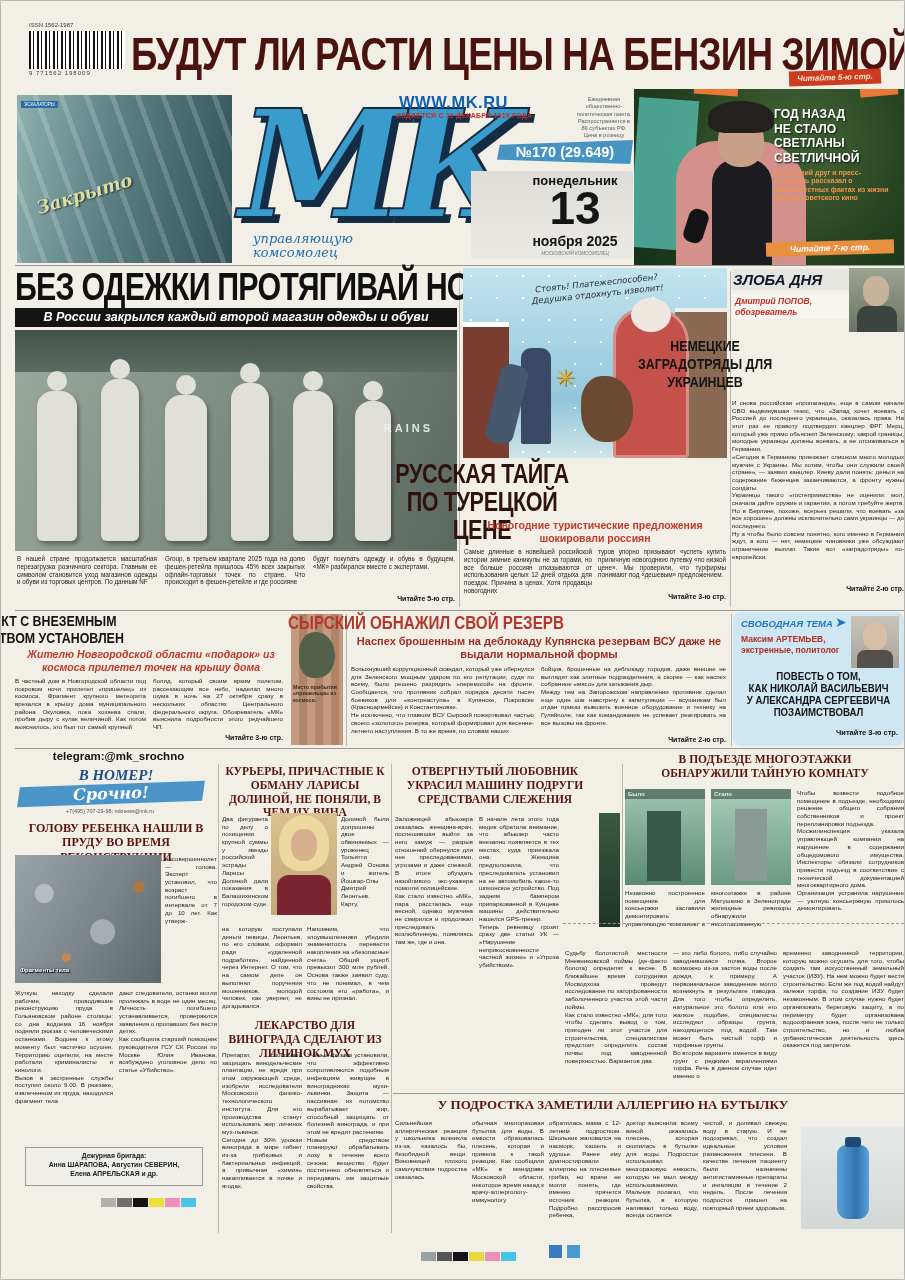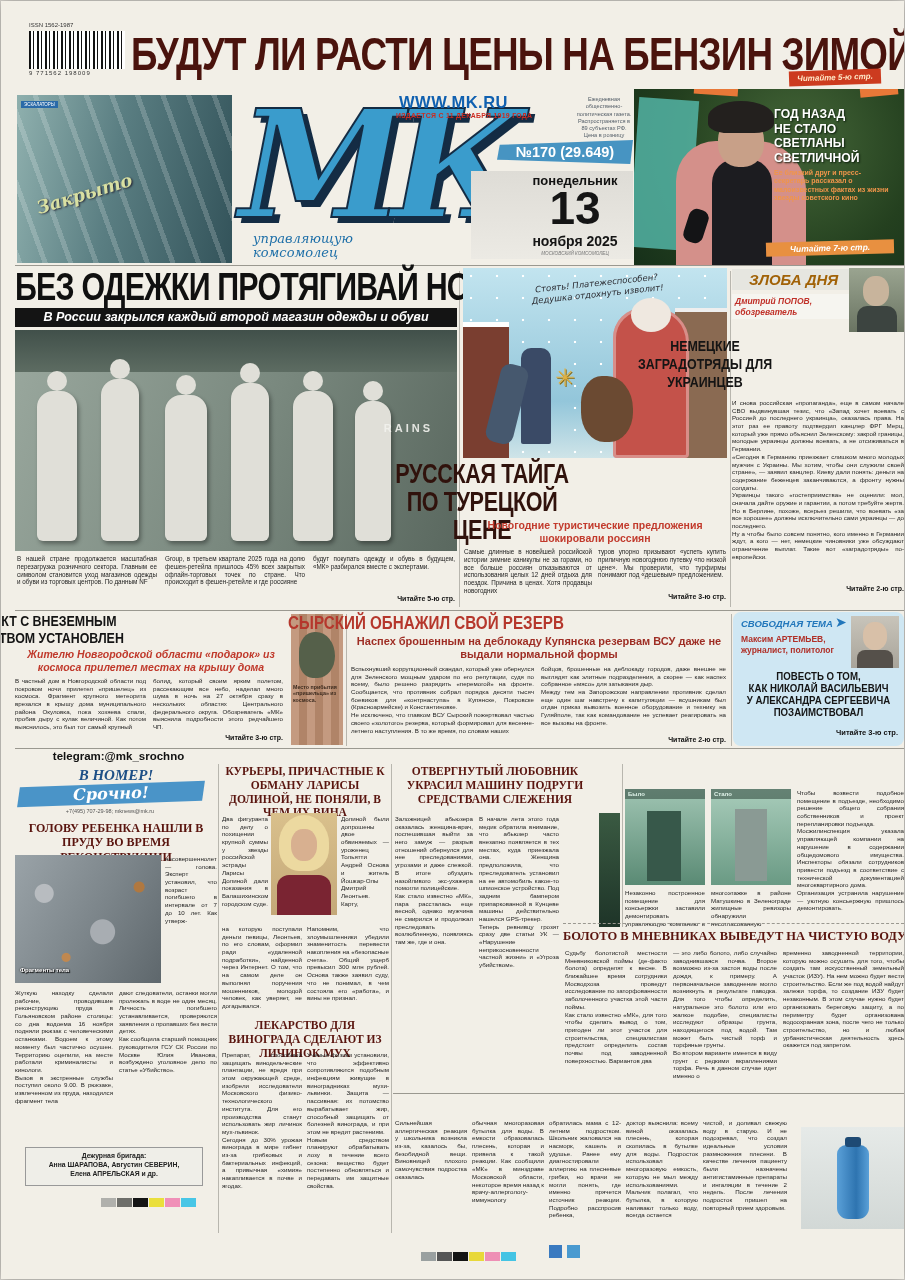--- a/index.html
+++ b/index.html
@@ -116,21 +116,21 @@
 Дедушка отдохнуть изволит!</div>
   </div>
   <div class="ab pre cxc" style="left:462px;top:459px;width:264px;font:bold 27px/28px 'Liberation Sans',sans-serif;color:#30120c;letter-spacing:-.5px">РУССКАЯ ТАЙГА
 ПО ТУРЕЦКОЙ ЦЕНЕ</div>
   <div class="ab" style="left:462px;top:518px;width:264px;font:bold 10.5px/1.2 'Liberation Sans',sans-serif;color:#c23a2c;text-align:center">Новогодние туристические предложения шокировали россиян</div>
   <div class="ab bt" style="left:463px;top:547px;width:128px;height:56px">Самые длинные в новейшей российской истории зимние каникулы не за горами, но все больше россиян отказываются от использования целых 12 дней отдыха для поездок. Причина в ценах. Хотя продавцы новогодних</div>
   <div class="ab bt" style="left:597px;top:547px;width:128px;height:44px">туров упорно призывают «успеть купить приличную новогоднюю путевку «по низкой цене». Мы проверили, что турфирмы понимают под «дешевым» предложением.</div>
   <div class="ab ref" style="left:640px;top:592px;width:85px">Читайте 3-ю стр.</div>
 
   <div class="ab" style="left:731px;top:268px;width:118px;height:21px;background:#e6e6e0">
-    <div style="font:bold italic 15px/21px 'Liberation Sans',sans-serif;color:#a16207;padding-left:17px">ЗЛОБА ДНЯ</div>
+    <div style="font:bold italic 15px/21px 'Liberation Sans',sans-serif;color:#0f172a;padding-left:1px">ЗЛОБА ДНЯ</div>
   </div>
   <div class="ab pre" style="left:731px;top:293px;width:114px;font:bold italic 8.5px/1.25 'Liberation Sans',sans-serif;color:#c03028;background:#f6f5f0;padding:2px 3px">Дмитрий ПОПОВ,
 обозреватель</div>
   <div class="ab photo" style="left:848px;top:267px;width:55px;height:64px;background:linear-gradient(#9aa490,#6a7462)">
     <div class="ab" style="left:14px;top:8px;width:26px;height:30px;background:#c8b49c;border-radius:45%"></div>
     <div class="ab" style="left:8px;top:38px;width:40px;height:26px;background:#3c4440;border-radius:10px 10px 0 0"></div>
   </div>
   <div class="ab cxc" style="left:731px;top:336px;width:172px;font:bold 15.5px/18px 'Liberation Sans',sans-serif;color:#141414">НЕМЕЦКИЕ ЗАГРАДОТРЯДЫ ДЛЯ УКРАИНЦЕВ</div>
   <div class="ab bt" style="left:731px;top:398px;width:172px;height:184px;font-size:6.2px">И снова российская «пропаганда», еще в самом начале СВО выдвинувшая тезис, что «Запад хочет воевать с Россией до последнего украинца», оказалась права. На этот раз ее правоту подтвердил канцлер ФРГ Мерц, который уже прямо объяснил Зеленскому: закрой границы, молодые украинцы должны воевать, а не отсиживаться в Германии.
 «Сегодня в Германию приезжает слишком много молодых мужчин с Украины. Мы хотим, чтобы они служили своей стране», — заявил канцлер. Киеву дали понять: деньги на содержание беженцев заканчиваются, а фронту нужны солдаты.
@@ -138,42 +138,42 @@
 Ну а чтобы было совсем понятно, кого именно в Германии ждут, а кого — нет, немецкие чиновники уже обсуждают ограничение выплат. Такие вот «заградотряды» по-европейски.</div>
   <div class="ab ref" style="left:818px;top:584px;width:85px">Читайте 2-ю стр.</div>
 
   <div class="ab rule" style="left:14px;top:609px;width:889px"></div>
 
   <div class="ab vrule" style="left:345px;top:613px;height:132px"></div>
   <div class="ab vrule" style="left:730px;top:613px;height:132px"></div>
 
   <div class="ab pre cxc" style="left:14px;top:612px;width:272px;font:bold 15.5px/16.5px 'Liberation Sans',sans-serif;color:#141414">КОНТАКТ С ВНЕЗЕМНЫМ
 ВЕЩЕСТВОМ УСТАНОВЛЕН</div>
-  <div class="ab" style="left:14px;top:647px;width:272px;font:bold italic 10.5px/1.2 'Liberation Sans',sans-serif;color:#c0392b;text-align:center">Жителю Новгородской области «подарок» из космоса прилетел местах на крышу дома</div>
+  <div class="ab" style="left:14px;top:647px;width:272px;font:bold italic 10.5px/1.2 'Liberation Sans',sans-serif;color:#c0392b;text-align:center">Жителю Новгородской области «подарок» из космоса прилетел точек на крышу дома</div>
   <div class="ab bt bts" style="left:14px;top:676px;width:131px;height:68px">В частный дом в Новгородской области под покровом ночи прилетел «пришелец» из космоса. Фрагмент крупного метеорита врезался в крышу дома муниципального района Окуловка, пока хозяева спали, пробив дыру с кулак величиной. Как потом выяснилось, это был тот самый крупный</div>
   <div class="ab bt bts" style="left:152px;top:676px;width:130px;height:56px">болид, который своим ярким полетом, рассекающим все небо, наделал много шума в ночь на 27 октября сразу в нескольких областях Центрального федерального округа. Обозреватель «МК» выяснила подробности этого редчайшего ЧП.</div>
   <div class="ab ref" style="left:198px;top:733px;width:84px">Читайте 3-ю стр.</div>
   <div class="ab photo" style="left:290px;top:613px;width:52px;height:131px;background:repeating-linear-gradient(90deg,#c49a80 0 8px,#b08468 8px 16px)">
     <div class="ab" style="left:8px;top:18px;width:36px;height:46px;background:#55604a;border-radius:45% 55% 50% 40%"></div>
     <div class="ab" style="left:2px;top:70px;width:48px;font:bold 5.3px/1.2 'Liberation Sans',sans-serif;color:#3b2a1e">Место прибытия «пришельца» из космоса.</div>
   </div>
 
   <div class="ab cxc" style="left:349px;top:611px;width:378px;font:bold 19px/21px 'Liberation Sans',sans-serif;color:#b5372c">СЫРСКИЙ ОБНАЖИЛ СВОЙ РЕЗЕРВ</div>
   <div class="ab" style="left:349px;top:634px;width:378px;font:bold 11px/1.2 'Liberation Sans',sans-serif;color:#9e2d24;text-align:center">Наспех брошенным на деблокаду Купянска резервам ВСУ даже не выдали нормальной формы</div>
   <div class="ab bt bts" style="left:350px;top:664px;width:183px;height:80px">Вспыхнувший коррупционный скандал, который уже обернулся для Зеленского мощным ударом по его репутации, судя по всему, было решено разрядить «перемогой» на фронте. Сообщается, что противник собрал порядка десяти тысяч боевиков для «контрнаступа» в Купянске, Покровске (Красноармейске) и Константиновке.
 Не исключено, что главком ВСУ Сырский пожертвовал частью своего «золотого» резерва, который формировал для весенне-летнего наступления. В то же время, по словам наших</div>
   <div class="ab bt bts" style="left:540px;top:664px;width:185px;height:70px">бойцов, брошенные на деблокаду городов, даже внешне не выглядят как элитные подразделения, а скорее — как наспех собранное «мясо» для затыкания дыр.
 Между тем на Запорожском направлении противник сделал еще один шаг навстречу к капитуляции — всушникам был отдан приказ вывозить военное оборудование и технику на Гуляйполе, так как командование не успевает реагировать на все вызовы на фронте.</div>
   <div class="ab ref" style="left:640px;top:735px;width:85px">Читайте 2-ю стр.</div>
 
   <div class="ab" style="left:732px;top:611px;width:171px;height:134px;background:#cfe7f3;border-radius:8px">
     <div class="ab" style="left:8px;top:6px;font:bold italic 9.5px 'Liberation Sans',sans-serif;color:#2277bb">СВОБОДНАЯ ТЕМА</div>
     <div class="ab" style="left:102px;top:2px;font-size:14px;color:#2277bb">➤</div>
     <div class="ab pre" style="left:8px;top:22px;width:104px;font:bold 8.5px/1.25 'Liberation Sans',sans-serif;color:#b03028">Максим АРТЕМЬЕВ,
-журналист, политолог</div>
+экстренные, политолог</div>
     <div class="ab photo" style="left:118px;top:4px;width:48px;height:52px;background:linear-gradient(#c8c4ba,#a8a49a)">
       <div class="ab" style="left:12px;top:6px;width:24px;height:28px;background:#d8c0a8;border-radius:45%"></div>
       <div class="ab" style="left:6px;top:34px;width:36px;height:18px;background:#55504a;border-radius:8px 8px 0 0"></div>
     </div>
     <div class="ab pre" style="left:4px;top:58px;width:163px;font:bold 10.5px/1.15 'Liberation Sans',sans-serif;color:#141414;text-align:center;transform:scaleX(.92)">ПОВЕСТЬ О ТОМ,
 КАК НИКОЛАЙ ВАСИЛЬЕВИЧ
 У АЛЕКСАНДРА СЕРГЕЕВИЧА
 ПОЗАИМСТВОВАЛ</div>
     <div class="ab ref" style="left:70px;top:116px;width:95px;font-size:7.5px">Читайте 3-ю стр.</div>
   </div>
@@ -224,43 +224,45 @@
   <div class="ab bt bts" style="left:306px;top:1050px;width:82px;height:180px">Ученые-физики установили, что эффективно сопротивляются подобным инфекциям живущие в виноградниках мухи-львинки. Защита — пассивная: их потомство вырабатывает жир, способный защищать от болезней винограда, и при этом не вредит растениям.
 Новым средством планируют обрабатывать лозу в течение всего сезона: вещество будет постепенно обновляться и передавать им защитные свойства.</div>
 
   <div class="ab sh" style="left:394px;top:764px;width:200px;font-size:11.5px">ОТВЕРГНУТЫЙ ЛЮБОВНИК УКРАСИЛ МАШИНУ ПОДРУГИ СРЕДСТВАМИ СЛЕЖЕНИЯ</div>
   <div class="ab photo" style="left:598px;top:812px;width:21px;height:114px;background:linear-gradient(#3a5a42,#1e3428)"></div>
   <div class="ab bt bts" style="left:394px;top:814px;width:78px;height:272px">Заложницей абьюзера оказалась женщина-врач, поспешившая выйти за него замуж — разрыв отношений обернулся для нее преследованиями, угрозами и даже слежкой. В итоге обуздать назойливого экс-ухажера помогли полицейские.
 Как стало известно «МК», пара рассталась еще весной, однако мужчина не смирился и продолжал преследовать возлюбленную, появляясь там же, где и она.</div>
   <div class="ab bt bts" style="left:478px;top:814px;width:80px;height:272px">В начале лета этого года медик обратила внимание, что абьюзер часто внезапно появляется в тех местах, куда приезжала она. Женщина предположила, что преследователь установил на ее автомобиль какое-то шпионское устройство. Под задним бампером припаркованной в Кунцеве машины действительно нашелся GPS-трекер.
 Теперь ревнивцу грозят сразу две статьи УК — «Нарушение неприкосновенности частной жизни» и «Угроза убийством».</div>
 
+  <div class="ab sh pre" style="left:624px;top:752px;width:280px;font-size:11.5px">В ПОДЪЕЗДЕ МНОГОЭТАЖКИ
+ОБНАРУЖИЛИ ТАЙНУЮ КОМНАТУ</div>
   <div class="ab photo" style="left:624px;top:788px;width:80px;height:96px;background:linear-gradient(#9fc4b2,#5a8a74)">
     <div class="ab" style="left:0;top:0;width:100%;height:10px;background:rgba(20,40,30,.45);color:#dff2e8;font:bold 6px/10px 'Liberation Sans',sans-serif;padding-left:3px">Было</div>
     <div class="ab" style="left:22px;top:22px;width:34px;height:70px;background:#37584a"></div>
   </div>
   <div class="ab photo" style="left:710px;top:788px;width:80px;height:96px;background:linear-gradient(#a8ccba,#6a9a84)">
     <div class="ab" style="left:0;top:0;width:100%;height:10px;background:rgba(20,40,30,.45);color:#dff2e8;font:bold 6px/10px 'Liberation Sans',sans-serif;padding-left:3px">Стало</div>
     <div class="ab" style="left:24px;top:20px;width:32px;height:72px;background:#8a9a94"></div>
   </div>
   <div class="ab bt bts" style="left:796px;top:788px;width:107px;height:138px">Чтобы возвести подобное помещение в подъезде, необходимо решение общего собрания собственников и проект перепланировки подъезда.
 Мосжилинспекция указала управляющей компании на нарушение в содержании общедомового имущества. Инспекторы обязали сотрудников привести подъезд в соответствие с технической документацией многоквартирного дома.
 Организация устранила нарушение — уютную консьержную пришлось демонтировать.</div>
   <div class="ab bt bts" style="left:624px;top:888px;width:80px;height:38px">Незаконно построенное помещение для консьержки заставили демонтировать управляющую компанию в Зеленограде. Как сообщили «МК» в Мосжилинспекции, в</div>
   <div class="ab bt bts" style="left:710px;top:888px;width:80px;height:38px">многоэтажке в районе Матушкино в Зеленограде жилищные ревизоры обнаружили несогласованную консьержную. Разрешающих документов в управляющей организации не оказалось.</div>
 
   <div class="ab" style="left:562px;top:922px;width:341px;border-top:1px dashed #9a9890"></div>
-  <div class="ab sh" style="left:562px;top:928px;width:341px;font-size:12.5px;white-space:nowrap">БОЛОТО В МНЕВНИКАХ ВЫВЕДУТ НА ЧИСТУЮ ВОДУ</div>
   <div class="ab bt bts" style="left:564px;top:948px;width:102px;height:144px">Судьбу болотистой местности Мневниковской поймы (де-факто болота) определят к весне. В ближайшее время сотрудники Мосводхоза проведут исследование по заторфованности заболоченного участка этой части поймы.
 Как стало известно «МК», для того чтобы сделать вывод о том, пригоден ли этот участок для строительства, специалистам предстоит определить состав почвы под заводненной поверхностью. Вариантов два</div>
   <div class="ab bt bts" style="left:672px;top:948px;width:104px;height:144px">— это либо болото, либо случайно заводнившаяся почва. Второе возможно из-за застоя воды после дождя, к примеру. А первоначальное заводнение могло возникнуть в результате паводка. Для того чтобы определить, натуральное это болото или его жалкое подобие, специалисты исследуют образцы грунта, находящегося под водой. Там может быть чистый торф и торфяные грунты.
 Во втором варианте имеется в виду грунт с редкими вкраплениями торфа. Речь в данном случае идет именно о</div>
   <div class="ab bt bts" style="left:782px;top:948px;width:121px;height:144px">временно заводненной территории, которую можно осушить для того, чтобы создать там искусственный земельный участок (ИЗУ). На нем можно будет вести строительство. Если же под водой найдут залежи торфа, то создание ИЗУ будет незаконным. В этом случае нужно будет организовать береговую защиту, а по периметру будет организована водоохранная зона, после чего не только строительство, но и любая урбанистическая деятельность здесь окажется под запретом.</div>
 
   <div class="ab rule" style="left:392px;top:1092px;width:511px"></div>
+  <div class="ab sh" style="left:394px;top:1096px;width:436px;font-size:13px;white-space:nowrap">У ПОДРОСТКА ЗАМЕТИЛИ АЛЛЕРГИЮ НА БУТЫЛКУ</div>
   <div class="ab bt bts" style="left:394px;top:1118px;width:72px;height:114px">Сильнейшая аллергическая реакция у школьника возникла из-за, казалось бы, безобидной вещи. Виновницей плохого самочувствия подростка оказалась</div>
   <div class="ab bt bts" style="left:471px;top:1118px;width:72px;height:114px">обычная многоразовая бутылка для воды. В емкости образовалась плесень, которая и привела к такой реакции. Как сообщили «МК» в минздраве Московской области, некоторое время назад к врачу-аллергологу-иммунологу</div>
   <div class="ab bt bts" style="left:548px;top:1118px;width:72px;height:114px">обратилась мама с 12-летним подростком. Школьник жаловался на насморк, кашель и удушье. Ранее ему диагностировали аллергию на плесневые грибки, но врачи не могли понять, где именно прячется источник реакции. Подробно расспросив ребенка,</div>
   <div class="ab bt bts" style="left:625px;top:1118px;width:72px;height:114px">доктор выяснила: всему виной оказалась плесень, которая скопилась в бутылке для воды. Подросток использовал многоразовую емкость, которую не мыл между использованиями. Мальчик полагал, что бутылка, в которую наливают только воду, всегда остается</div>
   <div class="ab bt bts" style="left:702px;top:1118px;width:84px;height:114px">чистой, и доливал свежую воду в старую. И не подозревал, что создал идеальные условия размножения плесени. В качестве лечения пациенту были назначены антигистаминные препараты и ингаляции в течение 2 недель. После лечения подросток пришел на повторный прием здоровым.</div>
   <div class="ab photo" style="left:800px;top:1126px;width:103px;height:102px;background:linear-gradient(#e6eae8,#d2d8d6)">
     <div class="ab" style="left:36px;top:18px;width:32px;height:74px;background:linear-gradient(90deg,#5aa0d8,#2e74b0 60%,#5aa0d8);border-radius:9px 9px 11px 11px"></div>
     <div class="ab" style="left:44px;top:10px;width:16px;height:10px;background:#1e4a74;border-radius:3px"></div>
   </div>
 

